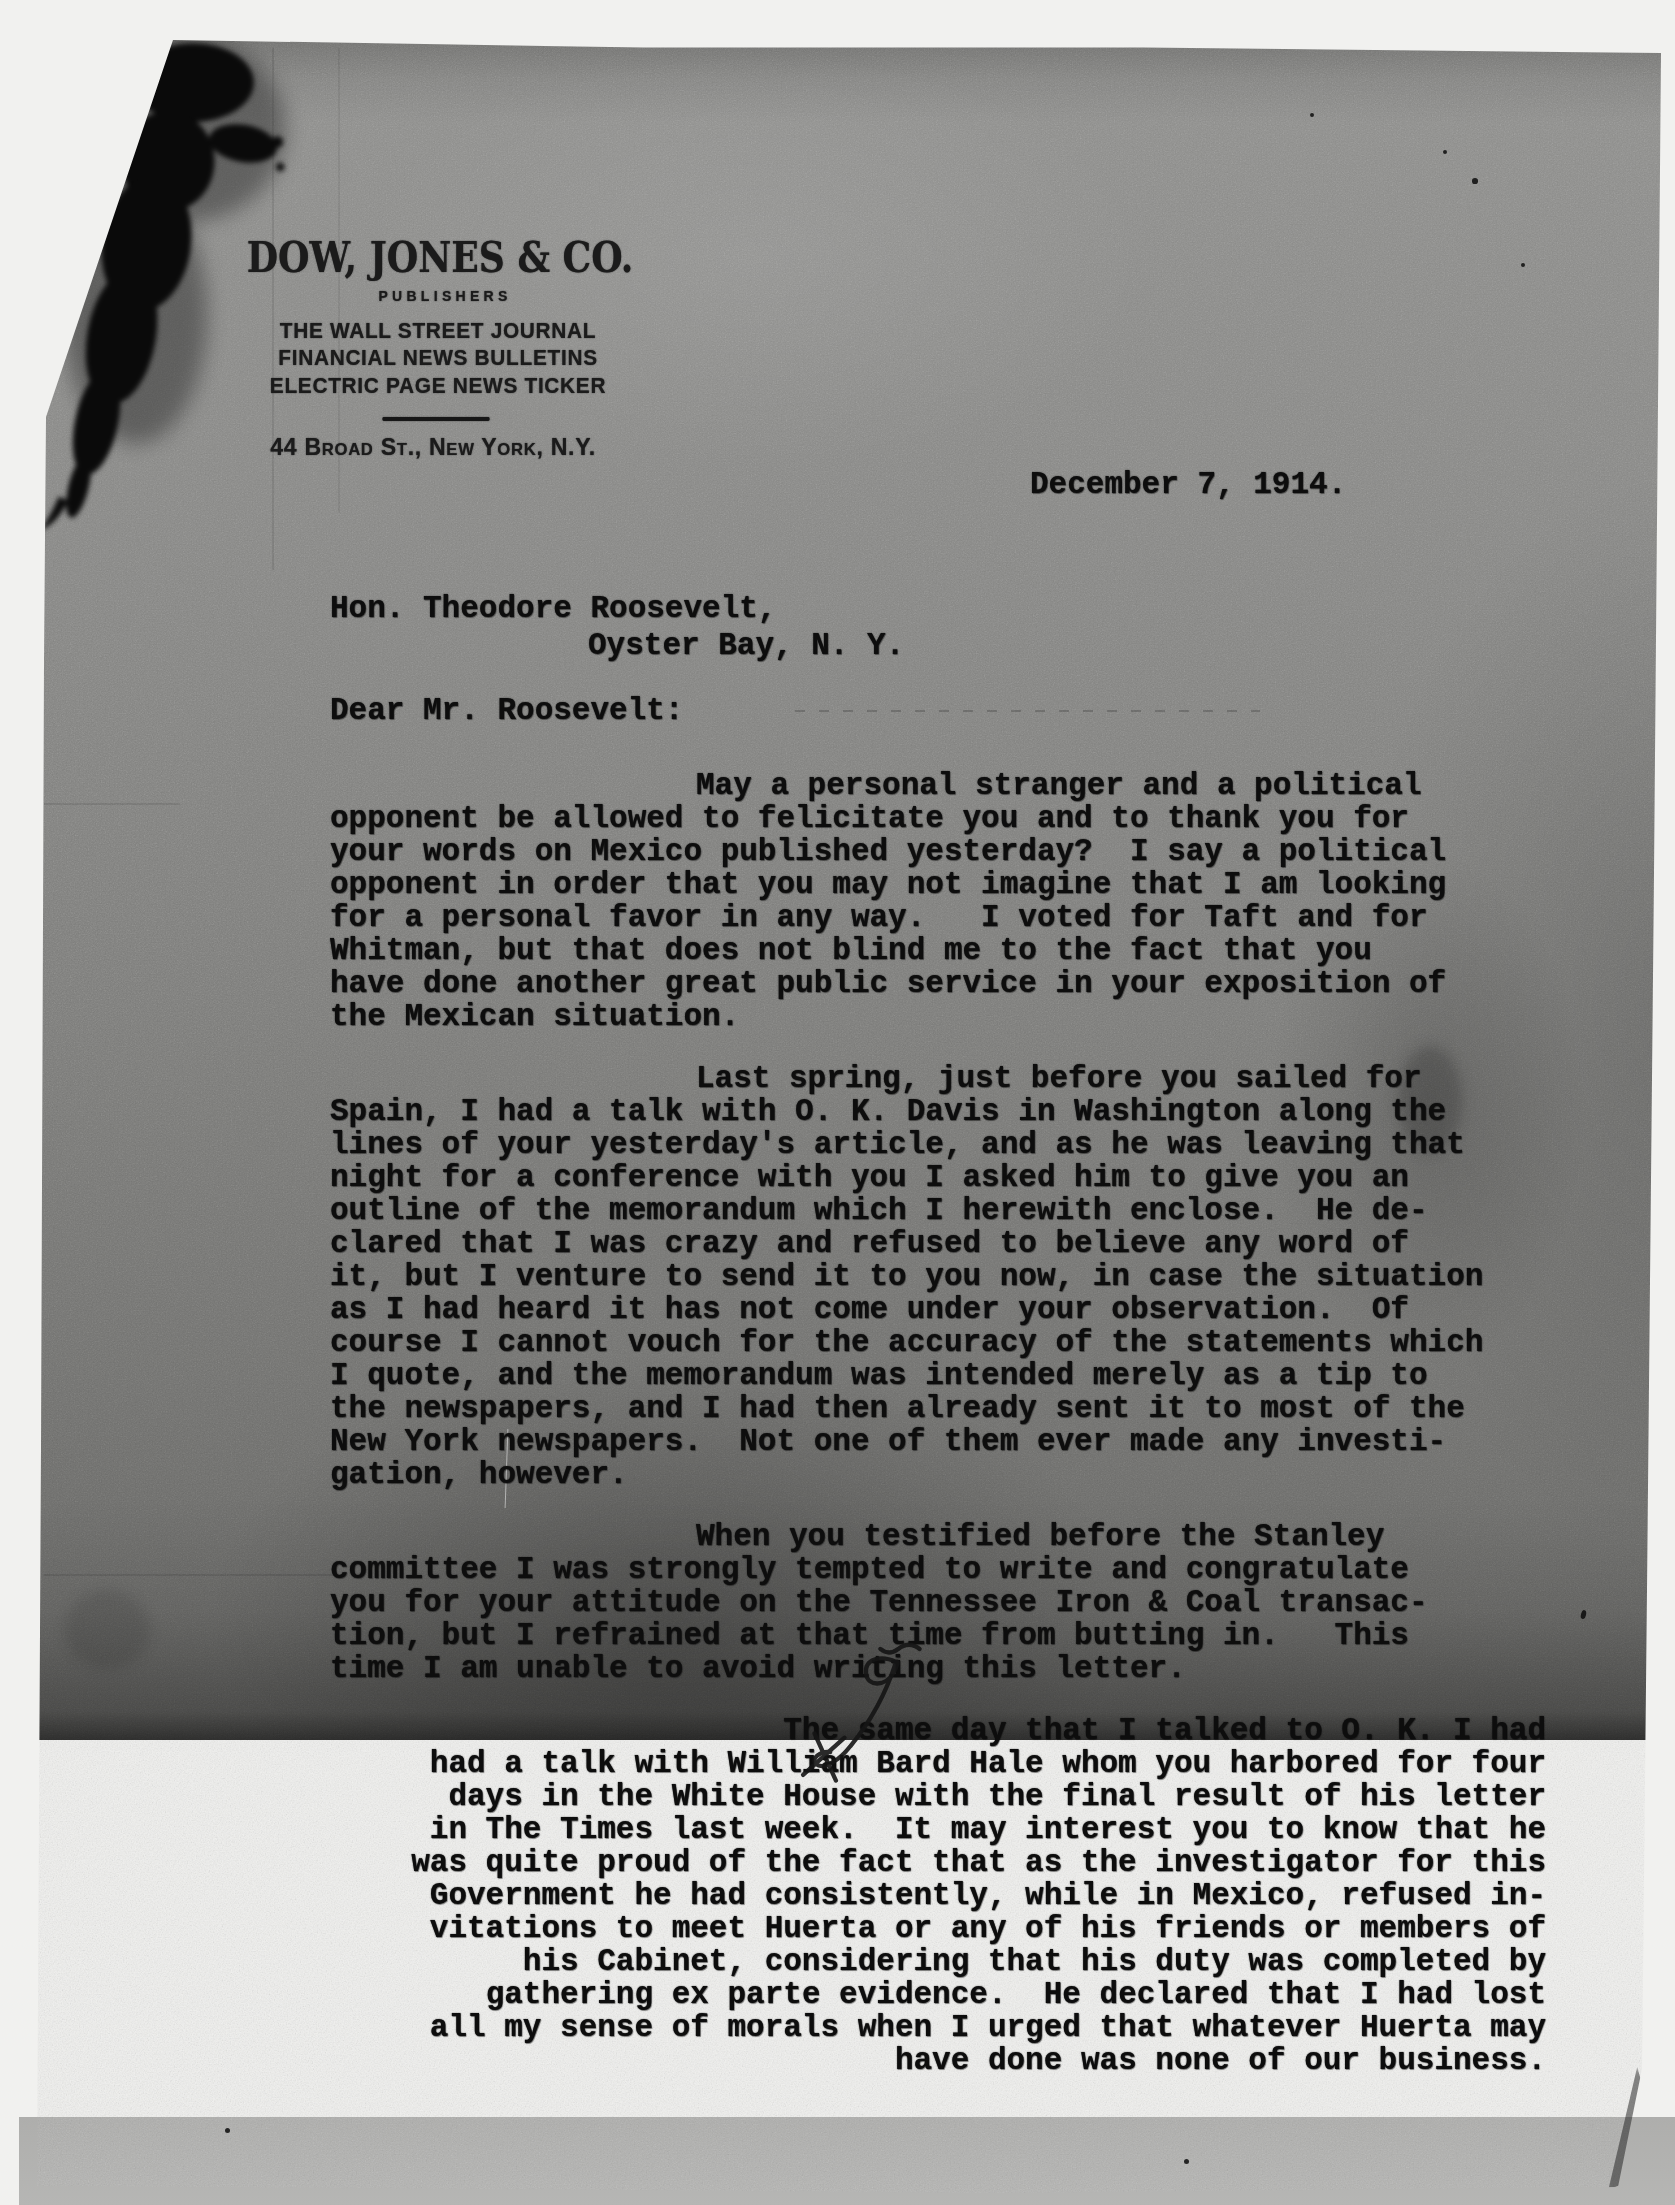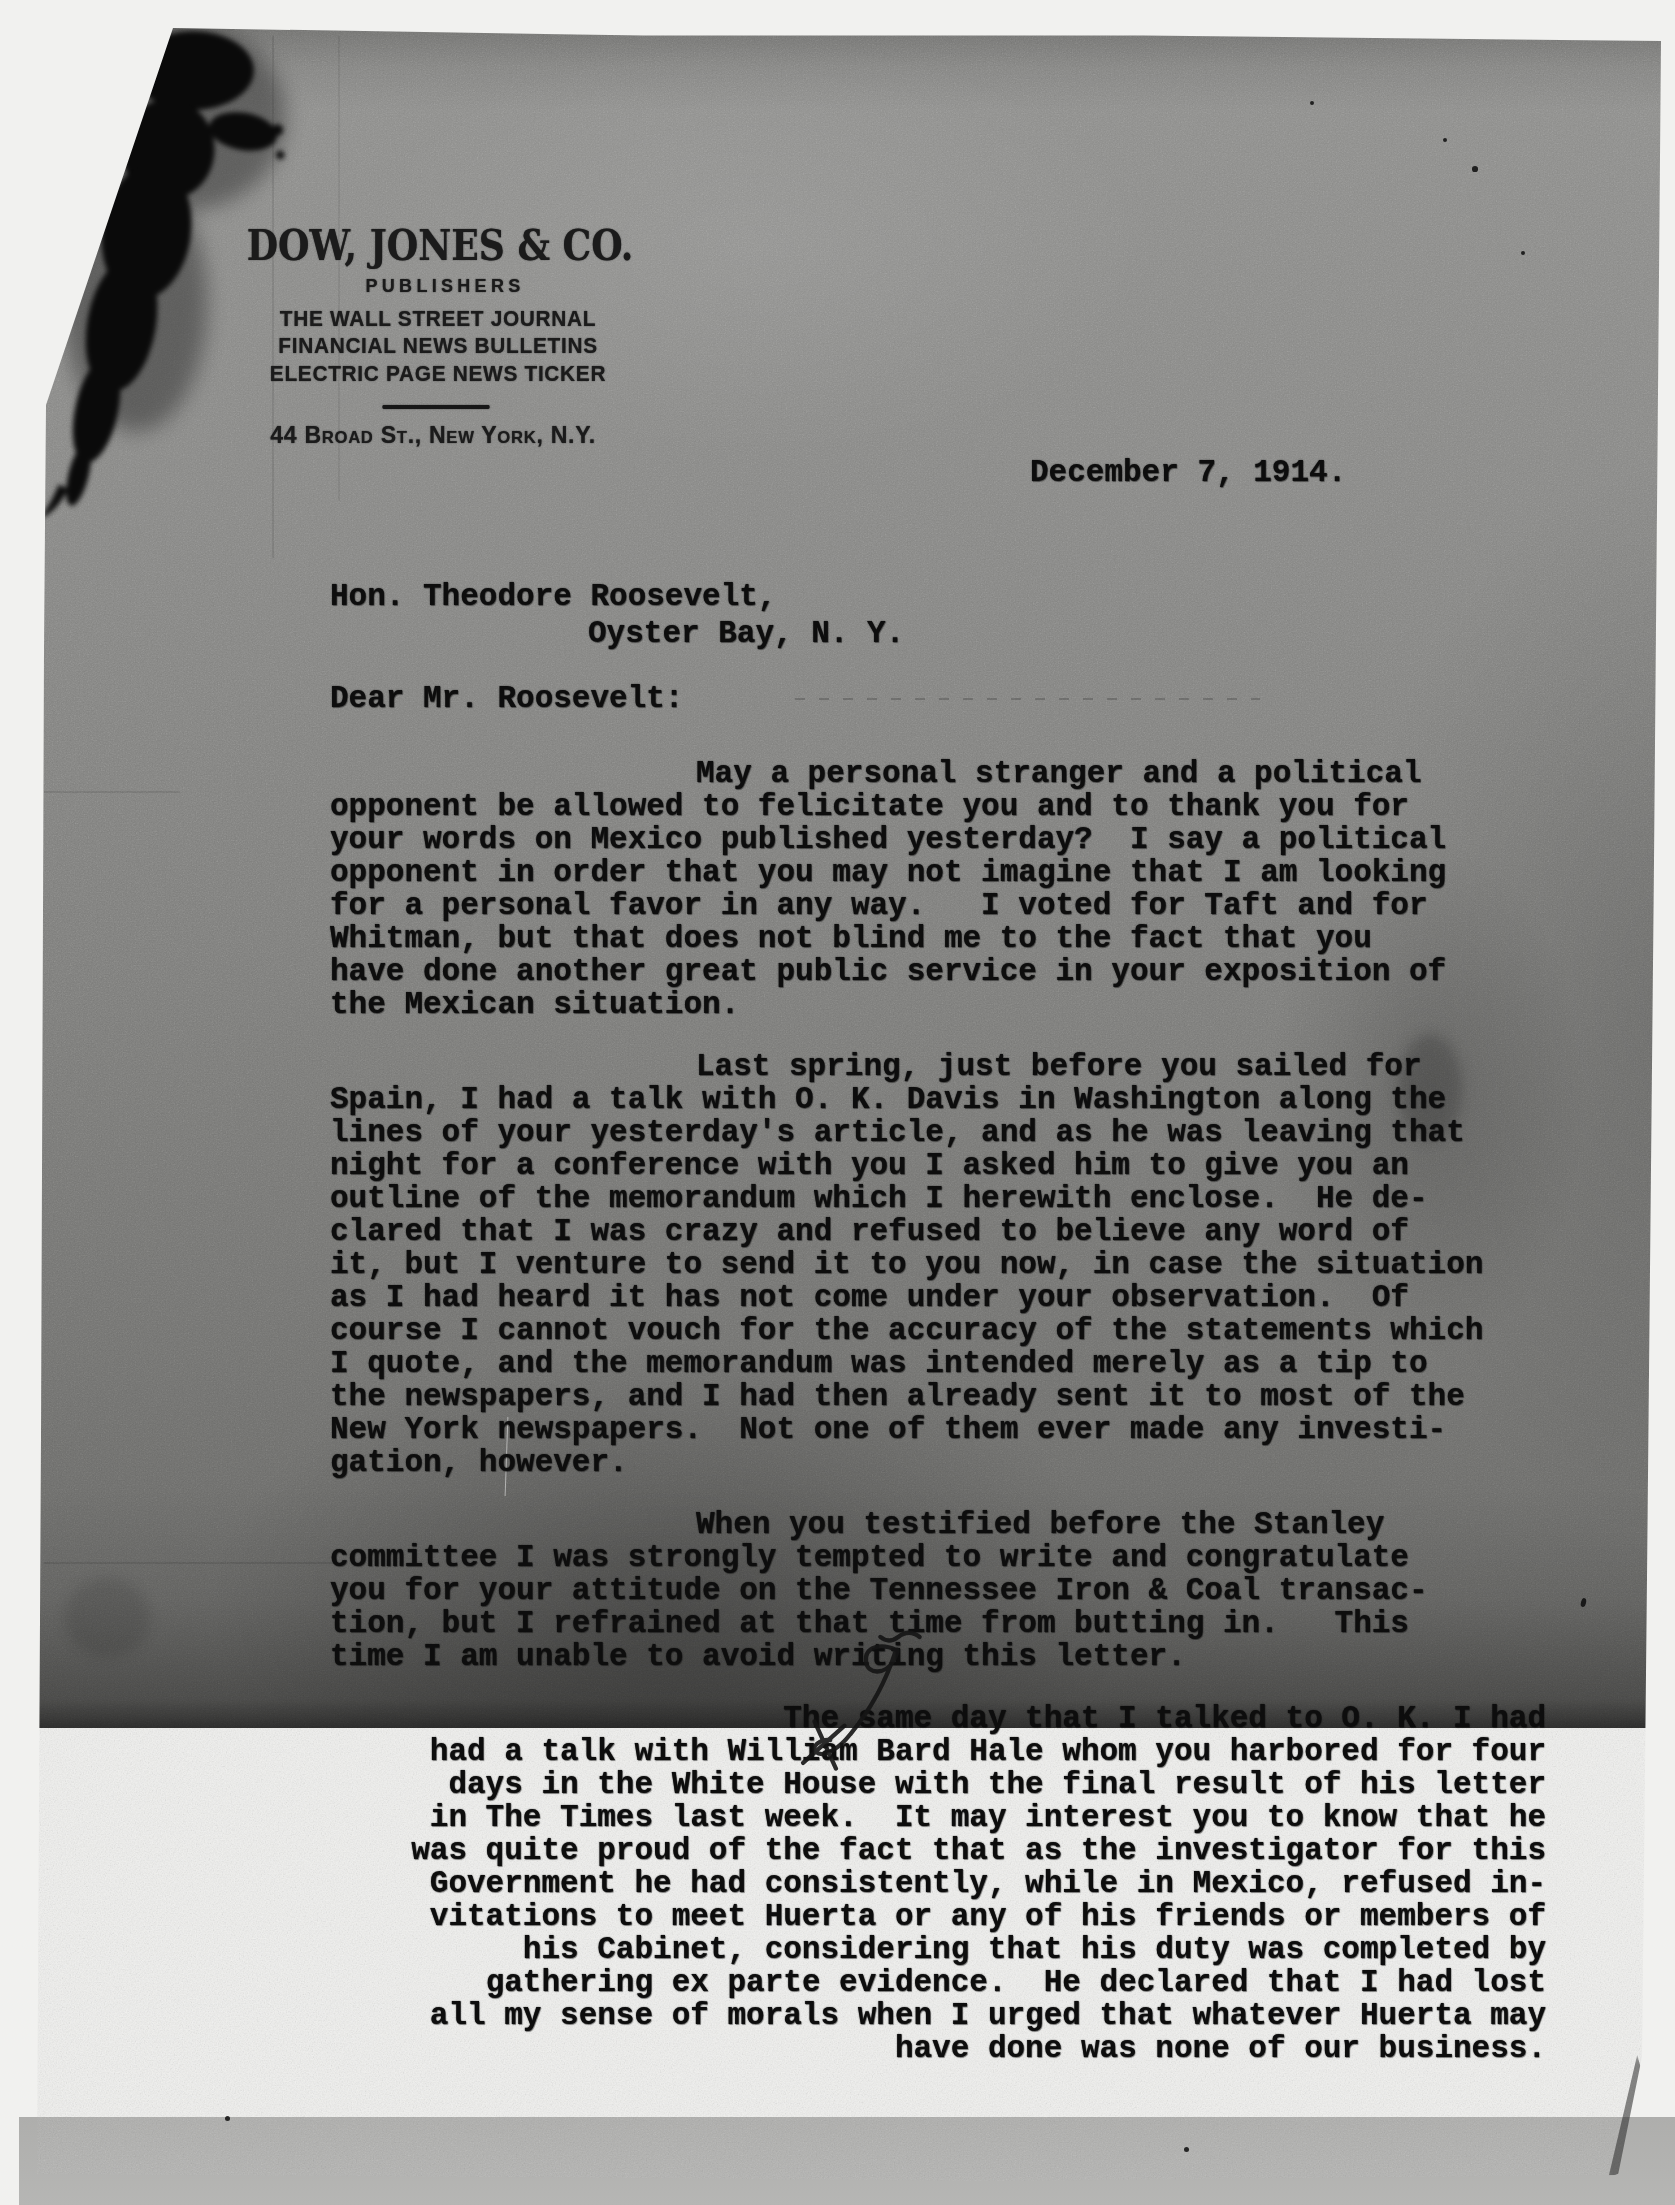--- a/index.html
+++ b/index.html
@@ -2,21 +2,21 @@
 <html style="font-size:11.4px"><head>
 <meta charset="utf-8">
 <style>
   html,body{margin:0;padding:0;background:#efefed;}
   #scan{position:relative;width:1675px;height:2205px;background:#f1f1ef;overflow:hidden;
         font-family:"Liberation Sans", sans-serif;}
   
   #backing{position:absolute;left:18.6px;top:2117px;width:1657px;height:88px;
            background:linear-gradient(180deg,#aeaeac,#b6b6b4);}
   
-  #paper{position:absolute;left:0;top:4px;width:1675px;height:1724px;
+  #paper{position:absolute;left:0;top:16px;width:1675px;height:1724px;
     clip-path:polygon(173px 24px,644px 31.5px,1144px 31.5px,1661px 37px,1654px 858px,1647px 1574px,
                       1642px 2053px,1618px 2171px,1001px 2177px,501px 2173px,37px 2170px,
                       41px 1431px,44px 644px,46px 401px);
     background:
       radial-gradient(ellipse 229px 372px at 1427px 1094px, rgba(0,0,0,0.16), transparent 70%),
       radial-gradient(ellipse 644px 372px at 40% 93%, rgba(0,0,0,0.25), transparent 72%),
       radial-gradient(ellipse 501px 787px at 101% 58%, rgba(0,0,0,0.13), transparent 70%),
       radial-gradient(ellipse 572px 300px at 45% 14%, rgba(255,255,255,0.07), transparent 70%),
       linear-gradient(180deg, rgba(0,0,0,0.28) 0px, rgba(0,0,0,0.07) 64px, rgba(0,0,0,0) 107px),
       linear-gradient(0deg, rgba(0,0,0,0.55) 0px, rgba(0,0,0,0.28) 29px, rgba(0,0,0,0.08) 129px, rgba(0,0,0,0) 243px),
@@ -26,21 +26,21 @@
   .tw{position:absolute;font-family:"Liberation Mono","DejaVu Sans Mono",monospace;
       font-weight:bold;font-size:31px;line-height:33px;color:#0d0d0d;white-space:pre;
       text-shadow:0 0 1.4px rgba(5,5,5,.75), 0.7px 0.7px 0.7px rgba(10,10,10,.4);margin-top:14px;}
   .para{position:relative;text-indent:366px;margin:0 0 29px 0;}
   #body-block{position:absolute;left:330px;top:724px;width:1216px;margin-top:29px;}
   
   .lh{position:absolute;color:#1b1b1b;white-space:nowrap;
       text-shadow:0 0 1.4px rgba(15,15,15,.8);}
   #lh-company{left:440px;top:216px;font-family:"DejaVu Serif",serif;font-weight:bold;
       font-size:43px;letter-spacing:0px;transform:translateX(-50%) scaleX(.84);}
-  #lh-publishers{left:445px;top:272px;font-weight:bold;font-size:18px;letter-spacing:4.3px;
+  #lh-publishers{left:445px;top:272px;font-weight:bold;font-size:14px;letter-spacing:4.3px;
       transform:translateX(-50%);}
   .lh-line{left:438px;font-weight:bold;font-size:21.5px;letter-spacing:0.7px;
       transform:translateX(-50%) scaleX(.97);}
   #lh-rule{position:absolute;left:436px;top:401px;width:107px;height:3.6px;background:#171717;
       transform:translateX(-50%);border-radius:1.4px;box-shadow:0 0 1.4px rgba(0,0,0,.7);}
   #lh-address{left:433px;top:418px;font-weight:bold;font-size:23.6px;letter-spacing:0.7px;
       font-variant:small-caps;transform:translateX(-50%) scaleX(.98);}
   
   .speck{position:absolute;background:rgba(12,12,12,.85);border-radius:50%;}
   .smudge{position:absolute;background:rgba(18,18,18,.22);border-radius:50%;filter:blur(6.4px);}

